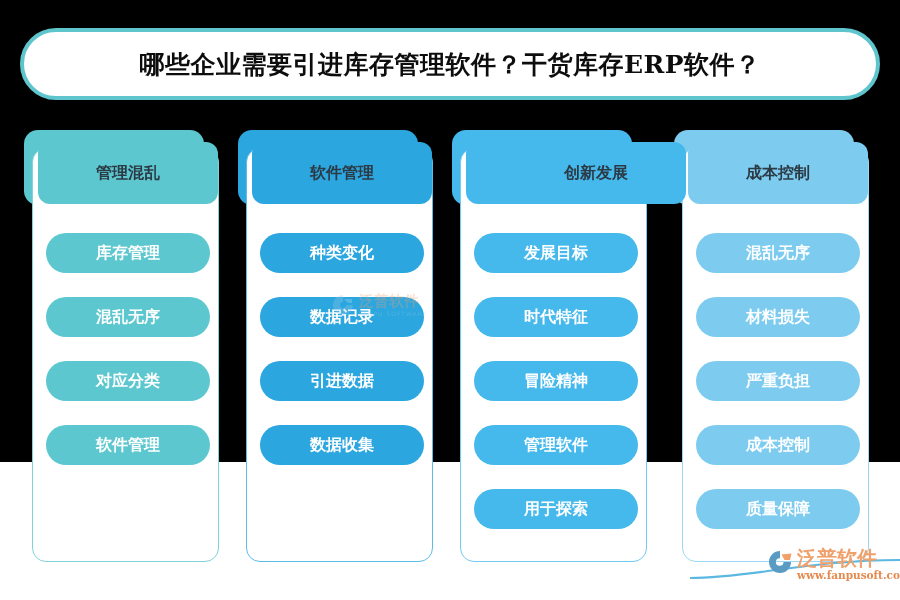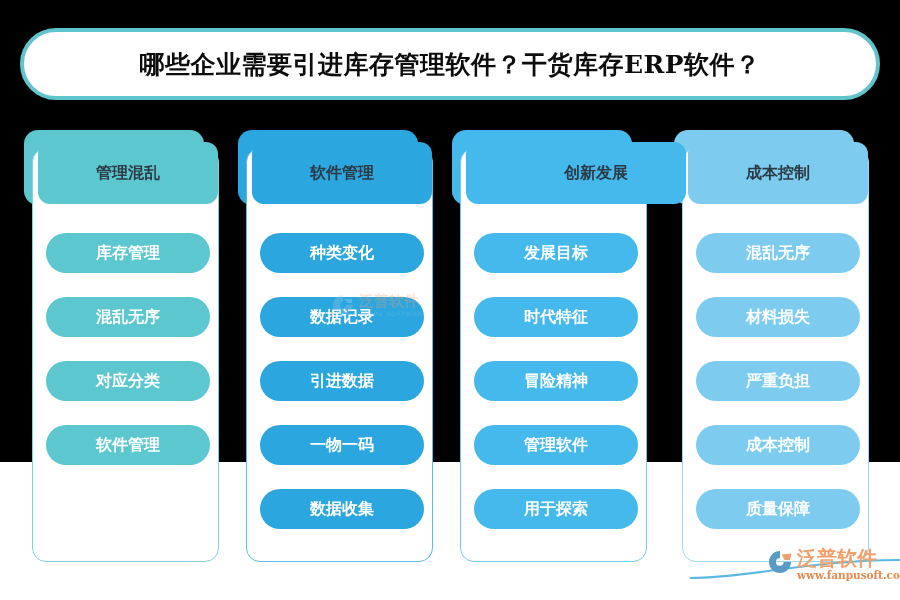--- a/index.html
+++ b/index.html
@@ -235,23 +235,20 @@
         </div>
         <div class="col-items">
           <div class="pill" style="background: rgb(43, 166, 223);">
             <span class="pill-label">种类变化</span>
           </div>
           <div class="pill" style="background: rgb(43, 166, 223);">
             <span class="pill-label">数据记录</span>
           </div>
           <div class="pill" style="background: rgb(43, 166, 223);">
             <span class="pill-label">引进数据</span>
-          </div>
-          <div class="pill" style="background: rgb(43, 166, 223);">
-            <span class="pill-label">一物一码</span>
           </div>
           <div class="pill" style="background: rgb(43, 166, 223);">
             <span class="pill-label">数据收集</span>
           </div>
         </div>
       </div>
       <div class="column" style="left: 452px;">
         <div class="col-plate" style="background: rgb(69, 184, 236);"></div>
         <div class="col-card" style="border-color: rgb(116, 202, 241);"></div>
         <div class="col-header" style="background: rgb(69, 184, 236); padding-left: 40px;">

